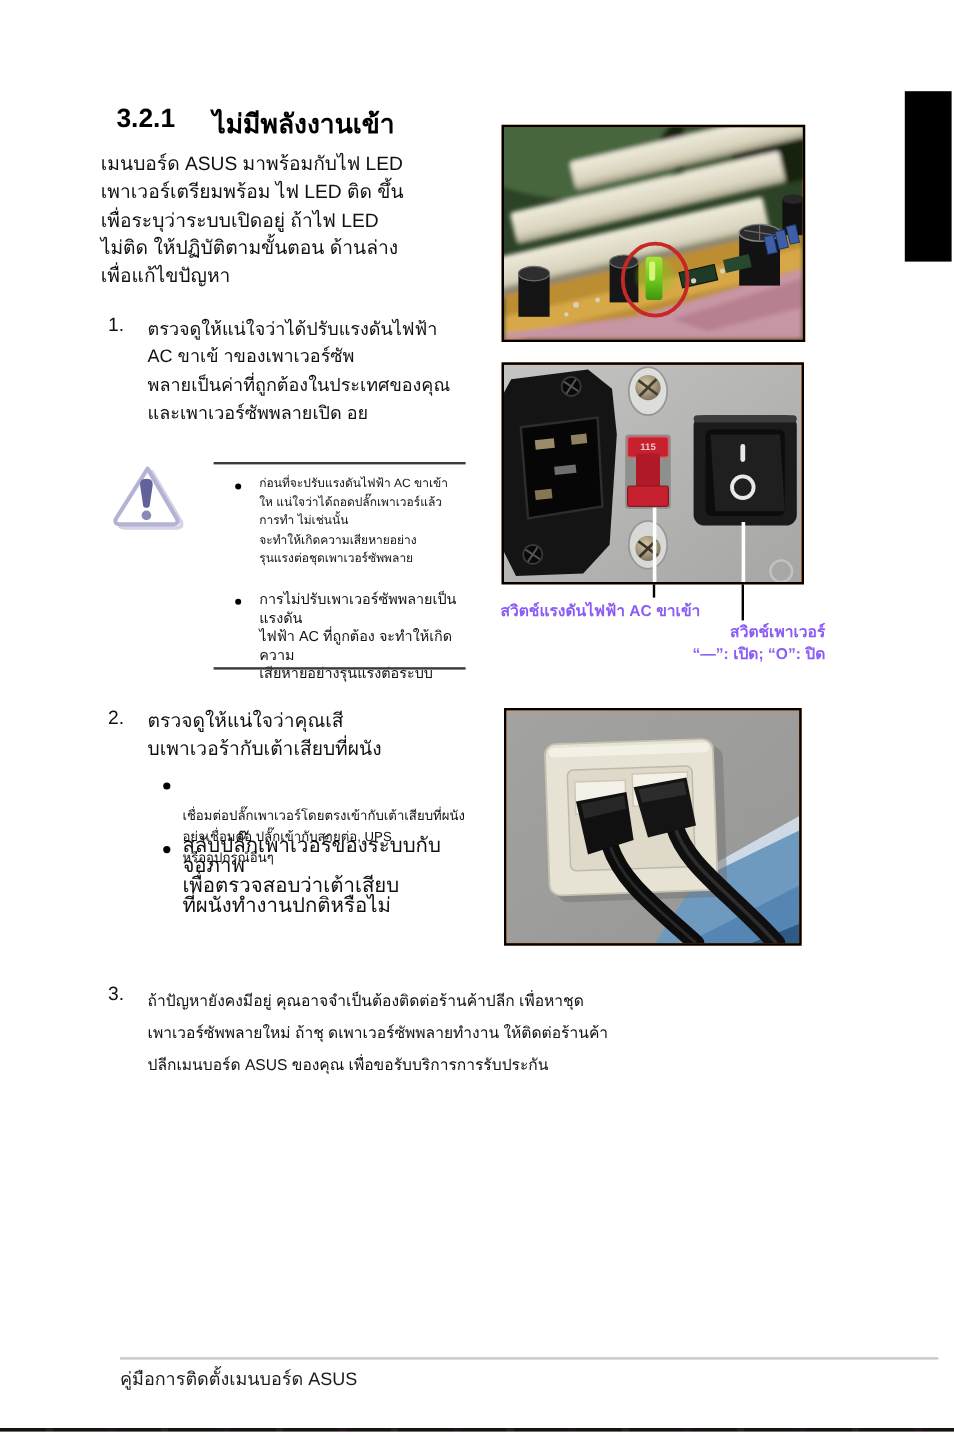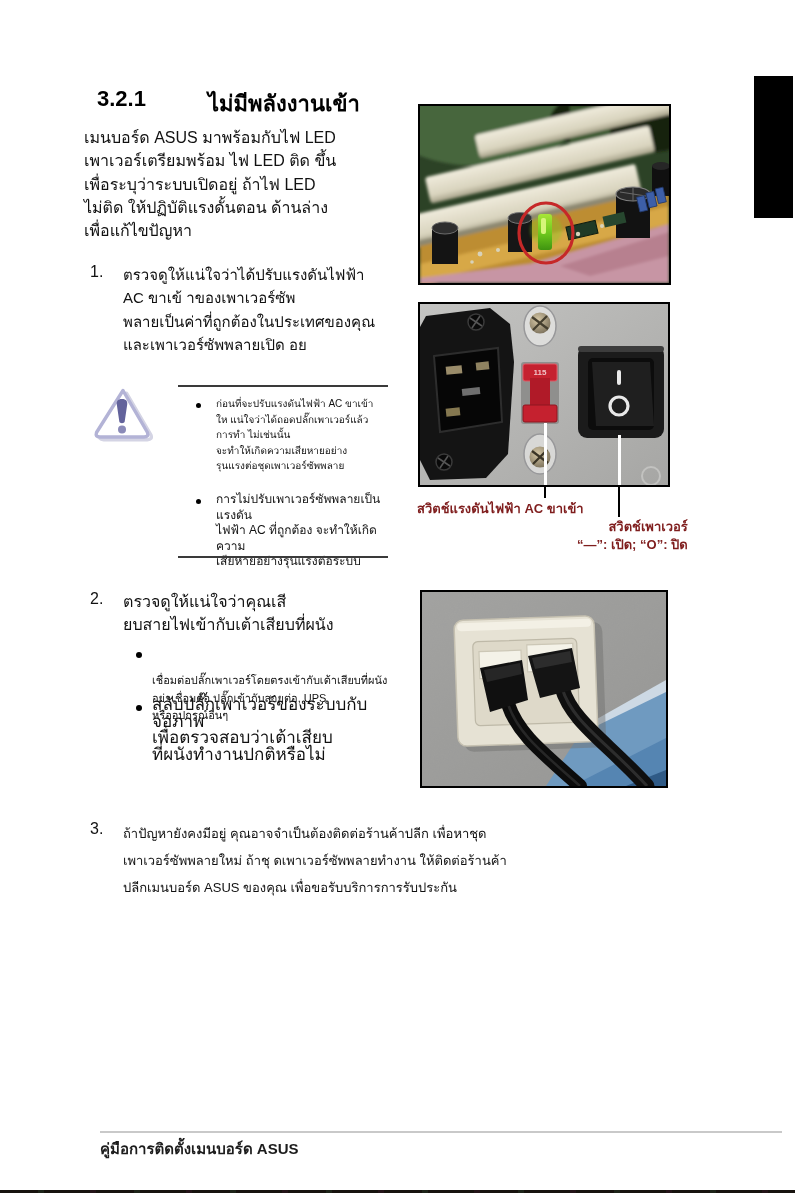--- a/index.html
+++ b/index.html
@@ -2,21 +2,21 @@
 <html><head>
 <meta charset="utf-8">
 <style>
   * { margin:0; padding:0; box-sizing:border-box; }
   html,body { background:#888; }
   .page {
     position:relative; width:795px; height:1197px; margin:0 auto;
     background:#ffffff; overflow:hidden; color:#111;
     font-family:"Liberation Sans","DejaVu Sans",sans-serif;
   }
-  .abs { position:absolute;gap:31px; }
+  .abs { position:absolute; }
   .pre { white-space:pre-line; }
 
   
   .chapter-tab { left:754px; top:76px; width:39px; height:142px; background:#000; }
 
   
   .heading { left:97px; top:86px; display:flex; font-weight:bold; font-size:22px; color:#000; }
   .heading .num { width:80px; }
 
   
@@ -42,61 +42,61 @@
   .figure { border:2px solid #000; overflow:hidden; background:#f97316; }
   .fig1 { left:418px; top:104px; width:253px; height:181px; }
   .fig2 { left:418px; top:302px; width:252px; height:185px; }
   .fig3 { left:420px; top:590px; width:248px; height:198px; }
   .figure svg { display:block; }
 
   
   .callout-line { width:2px; background:#000; }
   .cl-voltage { left:544px; top:487px; height:11px; }
   .cl-power   { left:618px; top:487px; height:30px; }
-  .fig2-label { font-size:13px; font-weight:bold; color:#7f1d1d; }
+  .fig2-label { font-size:13px; font-weight:bold; color:#8b5cf6; }
   .lbl-voltage { left:417px; top:498px; }
   .lbl-power { left:577px; top:518px; line-height:18px;text-align:right; }
 
   
   .s2-num { left:90px; top:590px; }
   .s2-text { left:123px; top:590px; width:300px; font-size:16px; line-height:23.3px; }
   .s2b-dot { width:6px; height:6px; border-radius:50%; background:#000; }
   .s2b1-dot { left:136px; top:652px; }
   .s2b2-dot { left:136px; top:705px; }
   .s2b1-text { left:152px; top:672px; width:265px; font-size:11px; line-height:17.7px; }
   .s2b2-text { left:152px; top:697px; width:265px; font-size:17px; line-height:16.5px; }
 
   
   .s3-num { left:90px; top:820px; }
   .s3-text { left:123px; top:820px; width:590px; font-size:13px; line-height:27px; }
 
   
   .footer-rule { left:100px; top:1131px; width:682px; height:2px; background:#c9c9c9; }
-  .footer-text { left:100px; top:1137px; font-size:15px; color:#1c1c1c;font-weight:bold; }
+  .footer-text { left:100px; top:1137px; font-size:15px; color:#1c1c1c; }
 
   
   .page-edge { left:0; top:1190px; width:795px; height:3px;
     background:repeating-linear-gradient(90deg,#17130e 0 38px,#1d2418 38px 44px,#17130e 44px 90px,#241418 90px 96px); }
 </style>
 </head>
 <body>
 
 <div class="page">
 
   <div class="abs chapter-tab"></div>
 
   <div class="abs heading">
     <span class="num">3.2.1</span>
     <span>ไม่มีพลังงานเข้า</span>
   </div>
 
   <div class="abs intro pre">เมนบอร์ด ASUS มาพร้อมกับไฟ LED
 เพาเวอร์เตรียมพร้อม ไฟ LED ติด ขึ้น
 เพื่อระบุว่าระบบเปิดอยู่ ถ้าไฟ LED
-ไม่ติด ให้ปฏิบัติแรงดั้นตอน ด้านล่าง
+ไม่ติด ให้ปฏิบัติตามขั้นตอน ด้านล่าง
 เพื่อแก้ไขปัญหา</div>
 
   <div class="abs figure fig1">
     <svg width="249" height="177" viewBox="0 0 249 177">
       <defs>
         <filter id="soft">
             <feGaussianBlur stdDeviation="1.6"></feGaussianBlur>
           </filter>
         <linearGradient id="ledg" x1="0" y1="0" x2="0" y2="1">
           <stop offset="0" stop-color="#a8e637"></stop>
@@ -270,21 +270,21 @@
   <div class="abs callout-line cl-voltage"></div>
   <div class="abs callout-line cl-power"></div>
   <div class="abs fig2-label lbl-voltage">สวิตช์แรงดันไฟฟ้า AC ขาเข้า</div>
   <div class="abs fig2-label lbl-power">
     <div>สวิตช์เพาเวอร์</div>
     <div>“—”: เปิด; “O”: ปิด</div>
   </div>
 
   <div class="abs step-num s2-num">2.</div>
   <div class="abs s2-text pre">ตรวจดูให้แน่ใจว่าคุณเสี
-ยบสายไฟเข้ากับเต้าเสียบที่ผนัง</div>
+บเพาเวอร้ากับเต้าเสียบที่ผนัง</div>
   <div class="abs s2b-dot s2b1-dot"></div>
   <div class="abs s2b1-text pre">เชื่อมต่อปลั๊กเพาเวอร์โดยตรงเข้ากับเต้าเสียบที่ผนัง
 อย่าเชื่อมต่อ ปลั๊กเข้ากับสายต่อ, UPS
 หรืออุปกรณ์อื่นๆ</div>
   <div class="abs s2b-dot s2b2-dot"></div>
   <div class="abs s2b2-text pre">สลับปลั๊กเพาเวอร์ของระบบกับจอภาพ
 เพื่อตรวจสอบว่าเต้าเสียบ
 ที่ผนังทำงานปกติหรือไม่</div>
 
   <div class="abs figure fig3">

